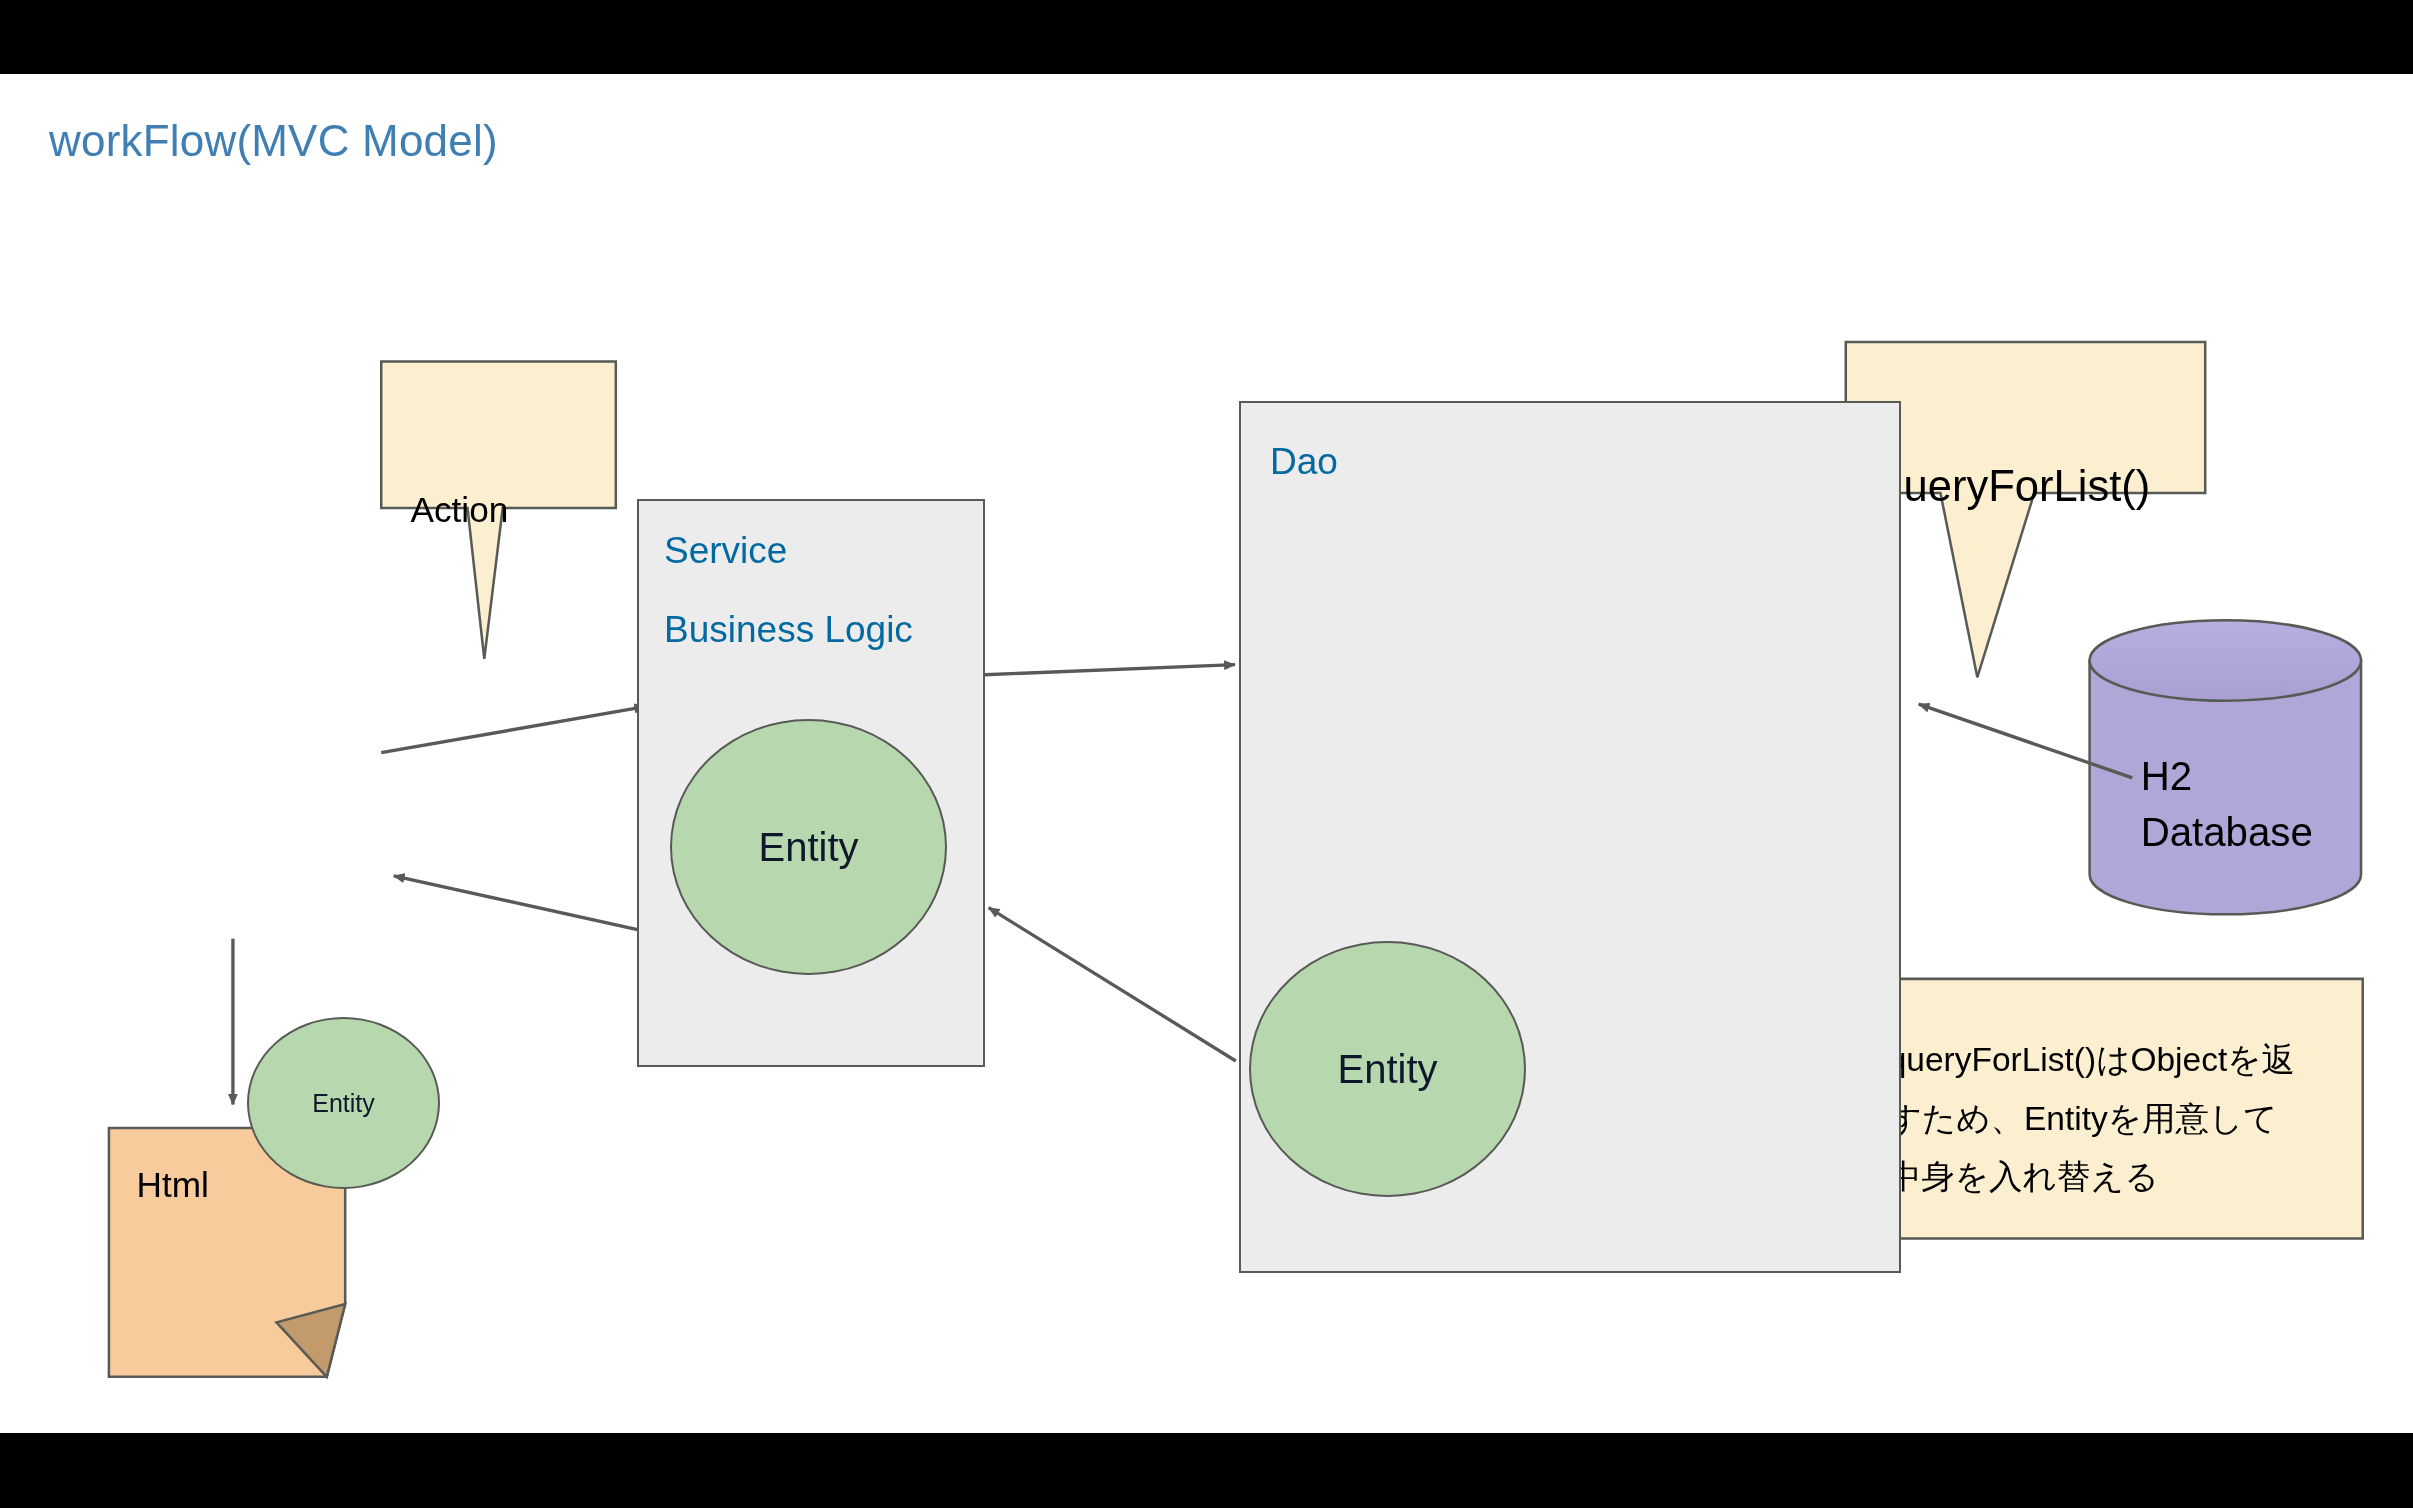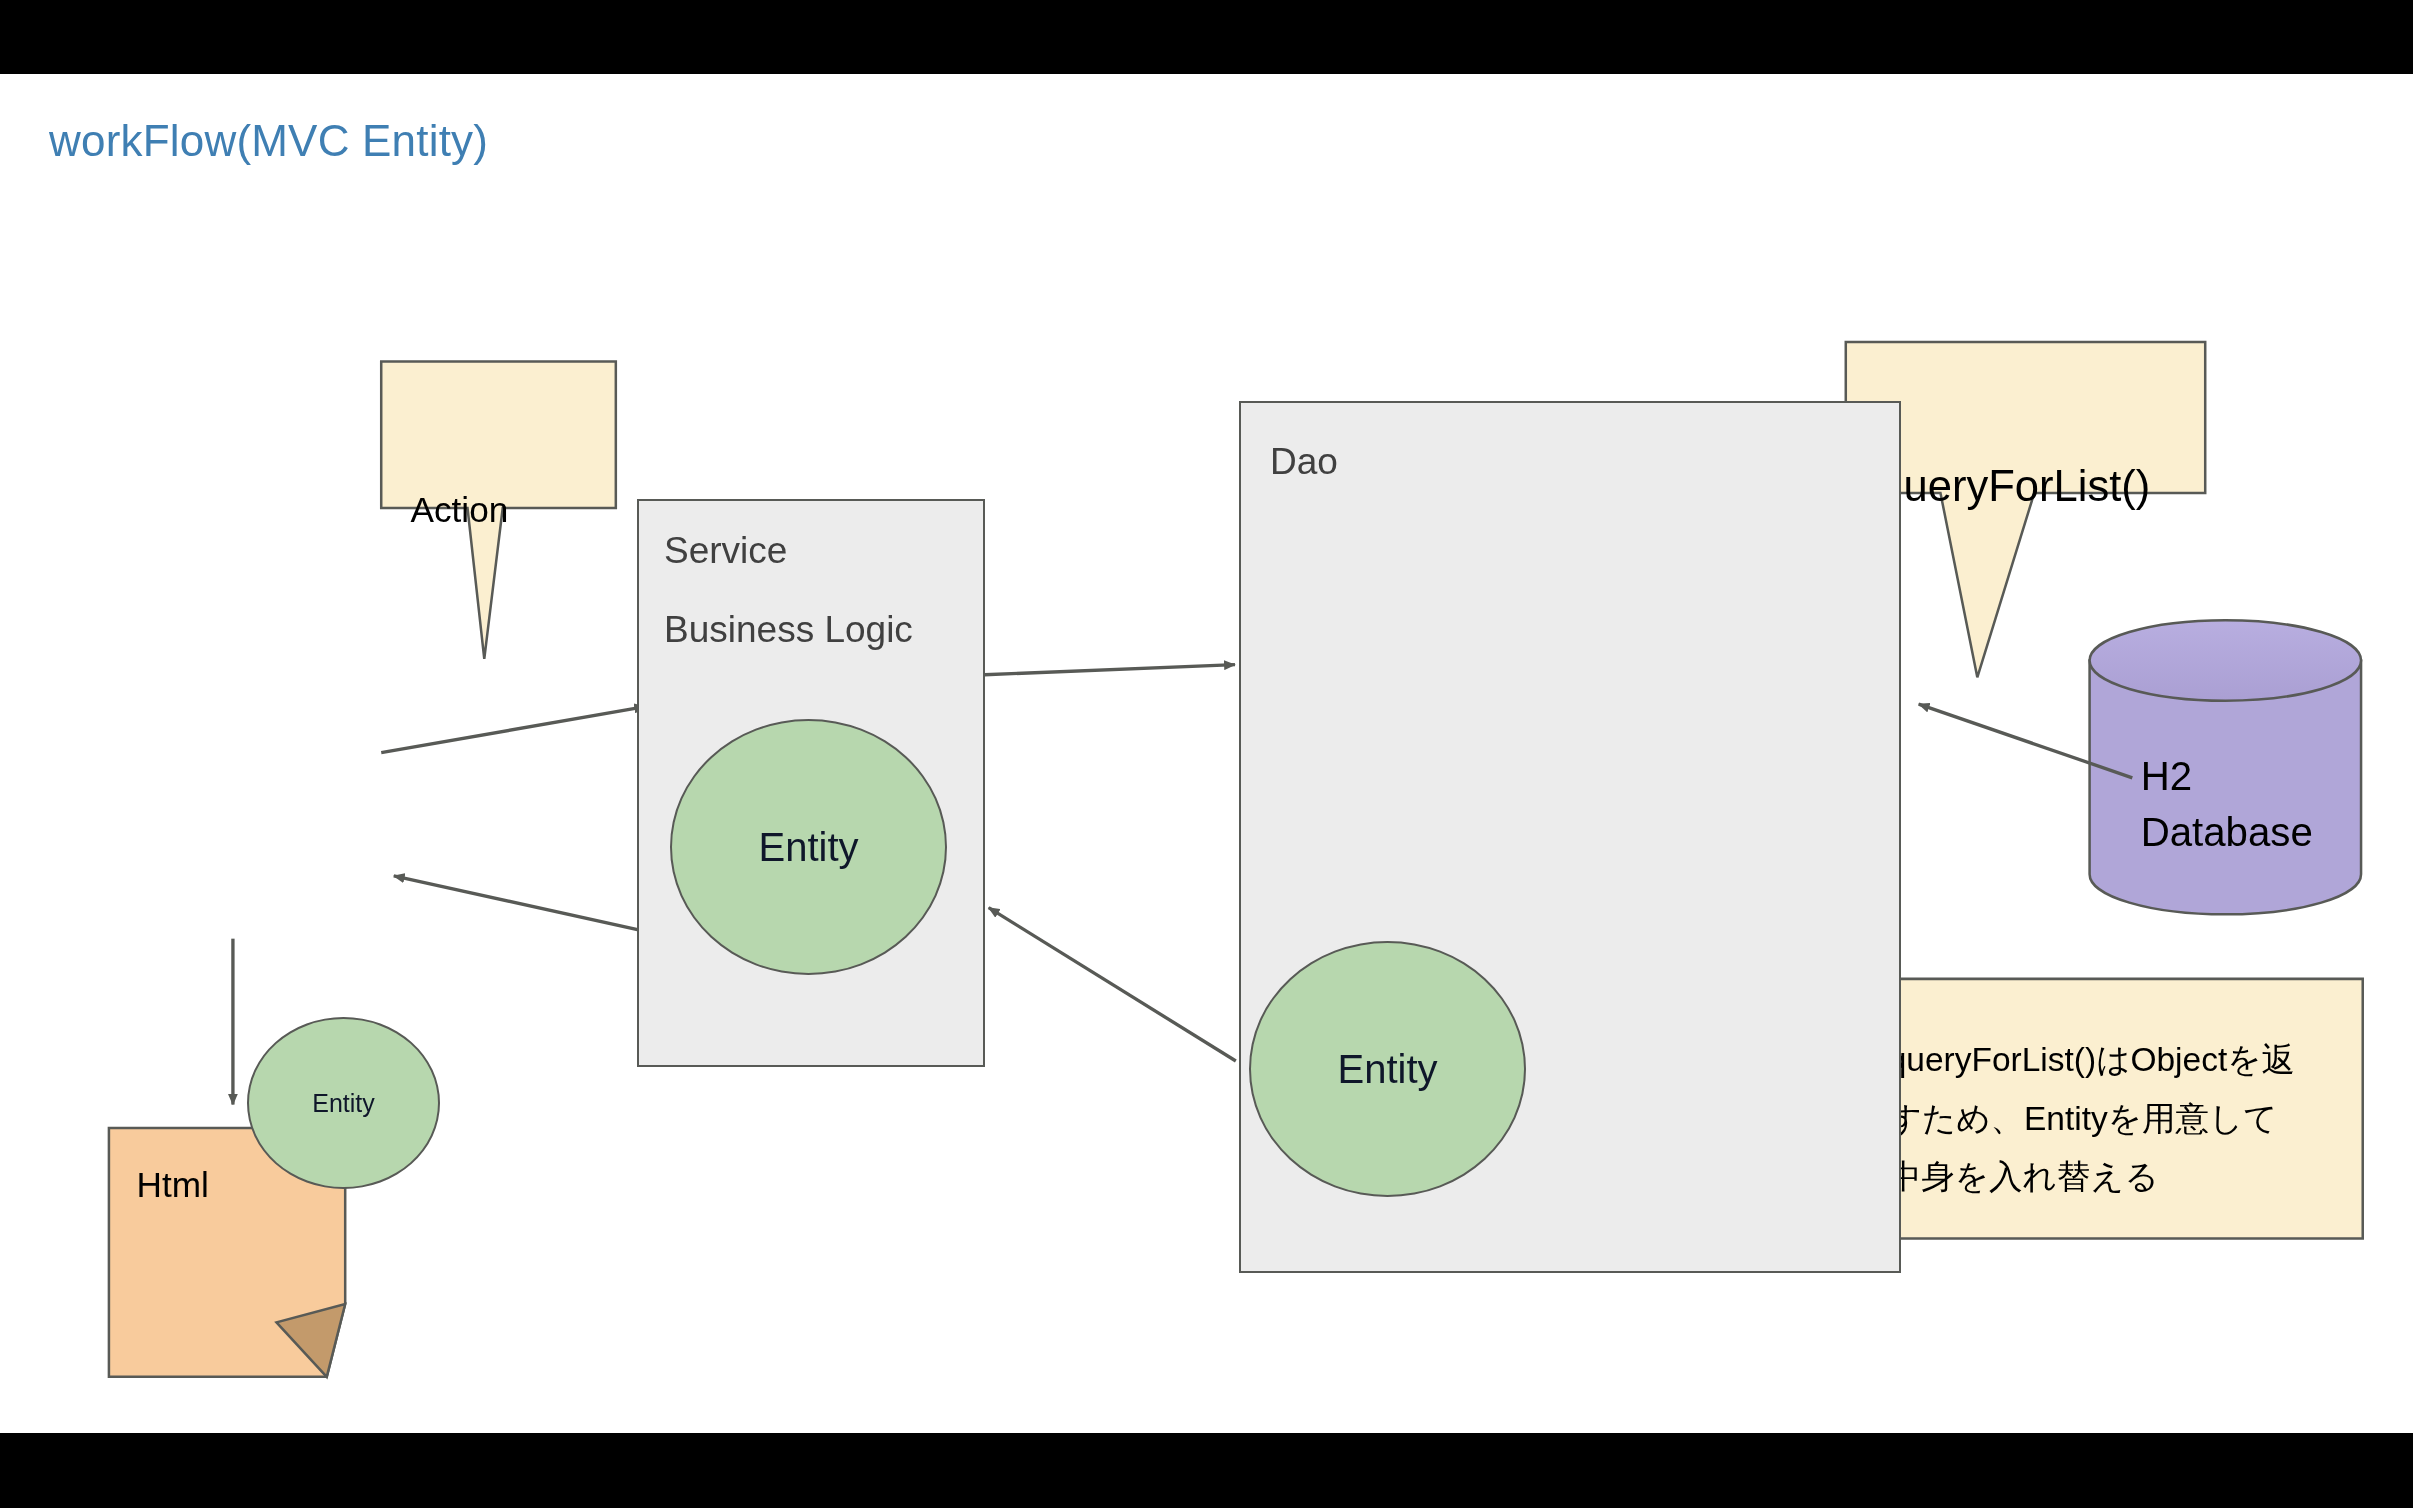--- a/index.html
+++ b/index.html
@@ -53,21 +53,21 @@
     position: absolute;
     box-sizing: border-box;
   }
   .box {
     background: #ececec;
     border: 2.5px solid #585a56;
     color: #000000;
   }
   .box > .label {
     position: absolute;
-    color: #404040;
+    color: #0369a1;
     white-space: pre;
     text-align: center;
   }
 
   
   .ellipse {
     background: #b7d7ae;
     border: 2.5px solid #585a56;
     border-radius: 50%;
     display: flex;
@@ -95,21 +95,21 @@
 </head>
 <body>
 
 <div id="stage">
 
   <div class="bar" id="bar-top"></div>
   <div class="bar" id="bar-bottom"></div>
 
   <div id="slide">
 
-    <div id="slide-title">workFlow(MVC Entity)</div>
+    <div id="slide-title">workFlow(MVC Model)</div>
 
     <svg id="vector" viewBox="0 0 2880 1622">
       <defs>
         <marker id="arrowFilled" markerWidth="14" markerHeight="12" refX="13" refY="6" orient="auto" markerUnits="userSpaceOnUse">
           <path d="M0,0 L14,6 L0,12 z" fill="#585a56"></path>
         </marker>
         <linearGradient id="cylTop" x1="0" y1="0" x2="0" y2="1">
           <stop offset="0%" stop-color="#f4f4f4"></stop>
           <stop offset="100%" stop-color="#e9e9e9"></stop>
         </linearGradient>

